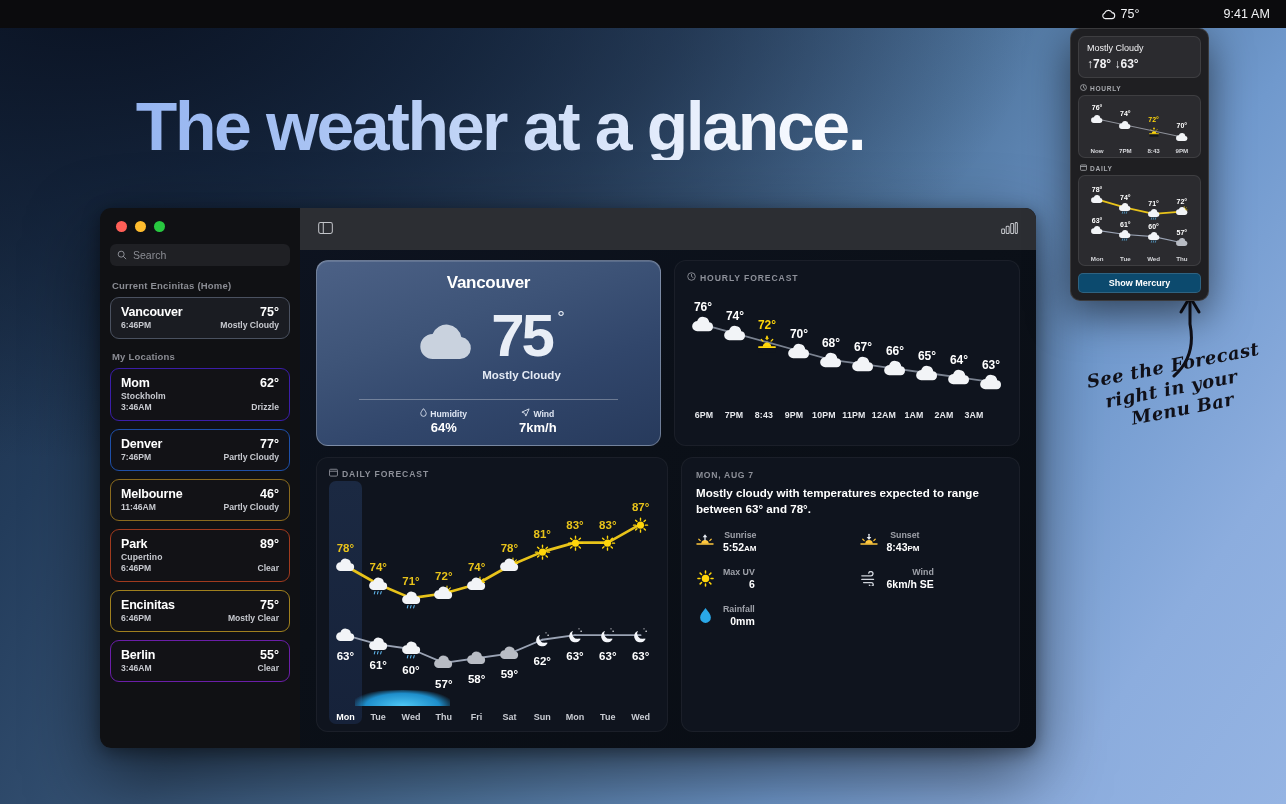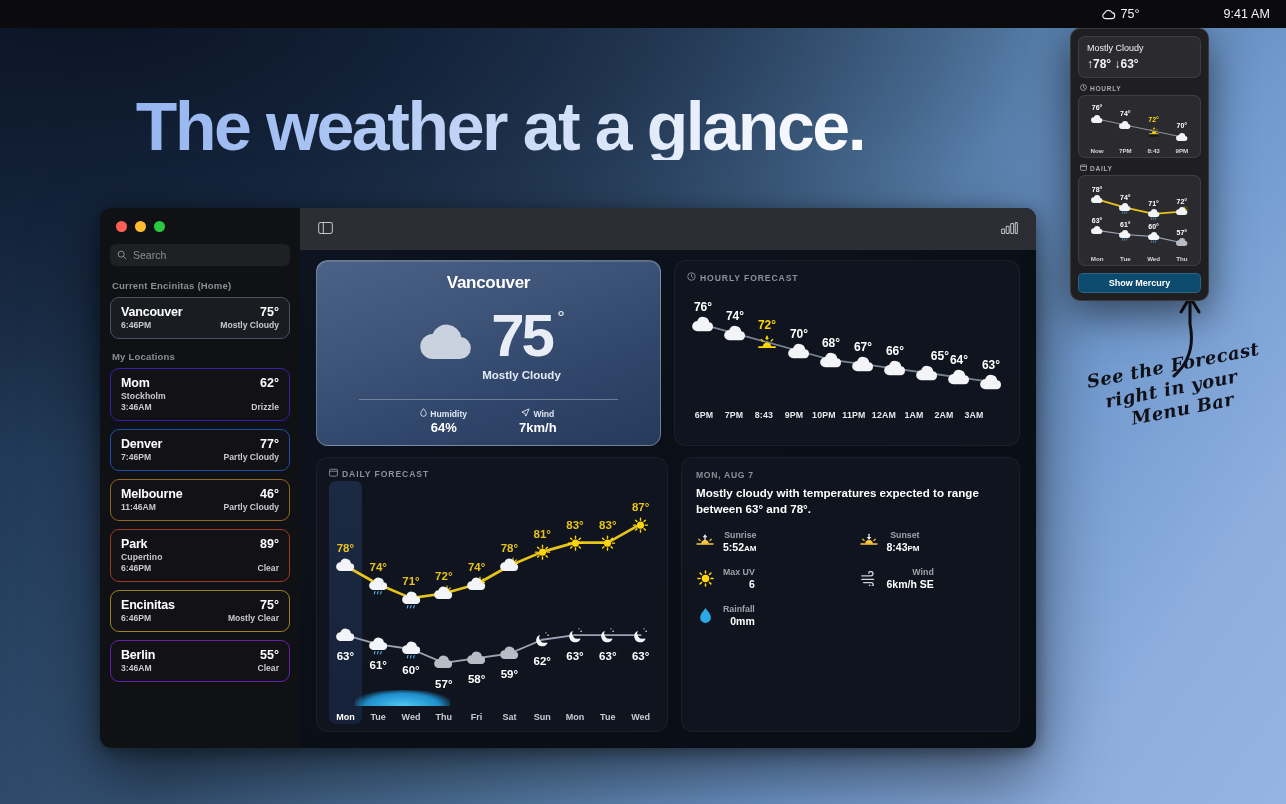--- a/index.html
+++ b/index.html
@@ -422,21 +422,21 @@
                 <svg width="22" height="21.978" viewBox="0 0 24 27" style="display:block">
                   <path d="M5 20h14a5.6 5.6 0 0 0 .7-11.1A7.7 7.7 0 0 0 4.8 7.5 5.3 5.3 0 0 0 5 20z" fill="#f2f4f7"></path>
                 </svg>
               </div>
               <div style="position: absolute; left: 186px; top: 59.36px; width: 44px; text-align: center; font-size: 12px; font-weight: 700; color: rgb(255, 255, 255);">66°</div>
               <div style="position: absolute; left: 229px; top: 78.76px;">
                 <svg width="22" height="21.978" viewBox="0 0 24 27" style="display:block">
                   <path d="M5 20h14a5.6 5.6 0 0 0 .7-11.1A7.7 7.7 0 0 0 4.8 7.5 5.3 5.3 0 0 0 5 20z" fill="#f2f4f7"></path>
                 </svg>
               </div>
-              <div style="position: absolute; left: 218px; top: 63.76px; width: 44px; text-align: right; font-size: 12px; font-weight: 700; color: rgb(255, 255, 255);">65°</div>
+              <div style="position: absolute; left: 218px; top: 63.76px; width: 44px; text-align: center; font-size: 12px; font-weight: 700; color: rgb(255, 255, 255);">65°</div>
               <div style="position: absolute; left: 261px; top: 83.16px;">
                 <svg width="22" height="21.978" viewBox="0 0 24 27" style="display:block">
                   <path d="M5 20h14a5.6 5.6 0 0 0 .7-11.1A7.7 7.7 0 0 0 4.8 7.5 5.3 5.3 0 0 0 5 20z" fill="#f2f4f7"></path>
                 </svg>
               </div>
               <div style="position: absolute; left: 250px; top: 68.16px; width: 44px; text-align: center; font-size: 12px; font-weight: 700; color: rgb(255, 255, 255);">64°</div>
               <div style="position: absolute; left: 293px; top: 87.56px;">
                 <svg width="22" height="21.978" viewBox="0 0 24 27" style="display:block">
                   <path d="M5 20h14a5.6 5.6 0 0 0 .7-11.1A7.7 7.7 0 0 0 4.8 7.5 5.3 5.3 0 0 0 5 20z" fill="#f2f4f7"></path>
                 </svg>

